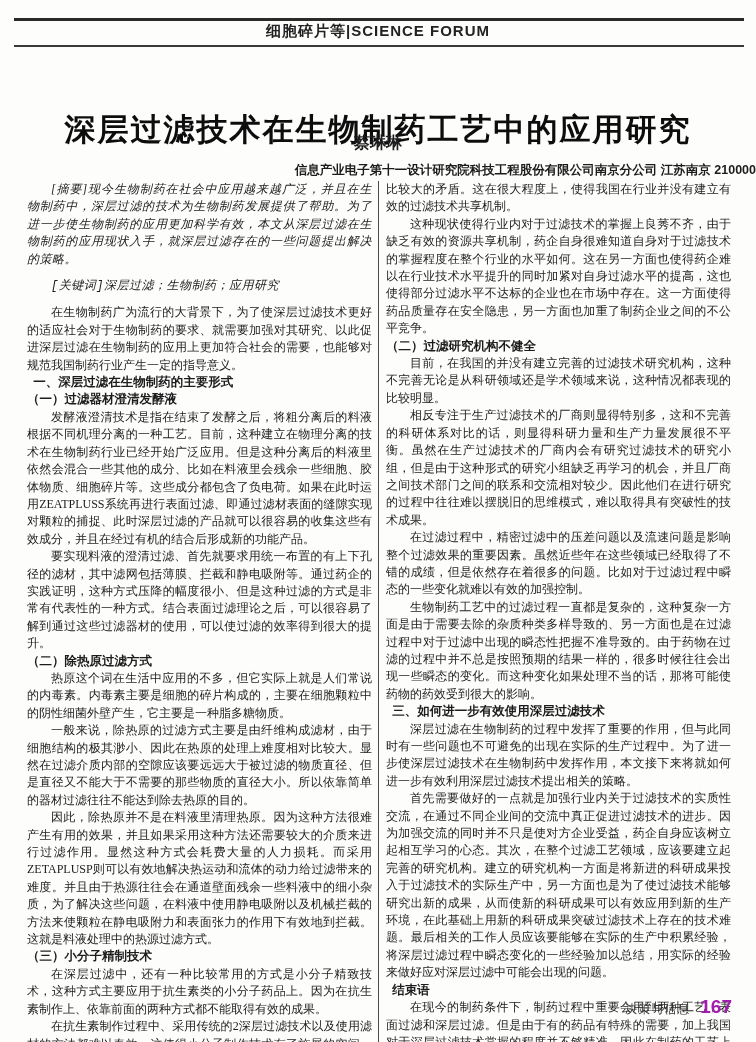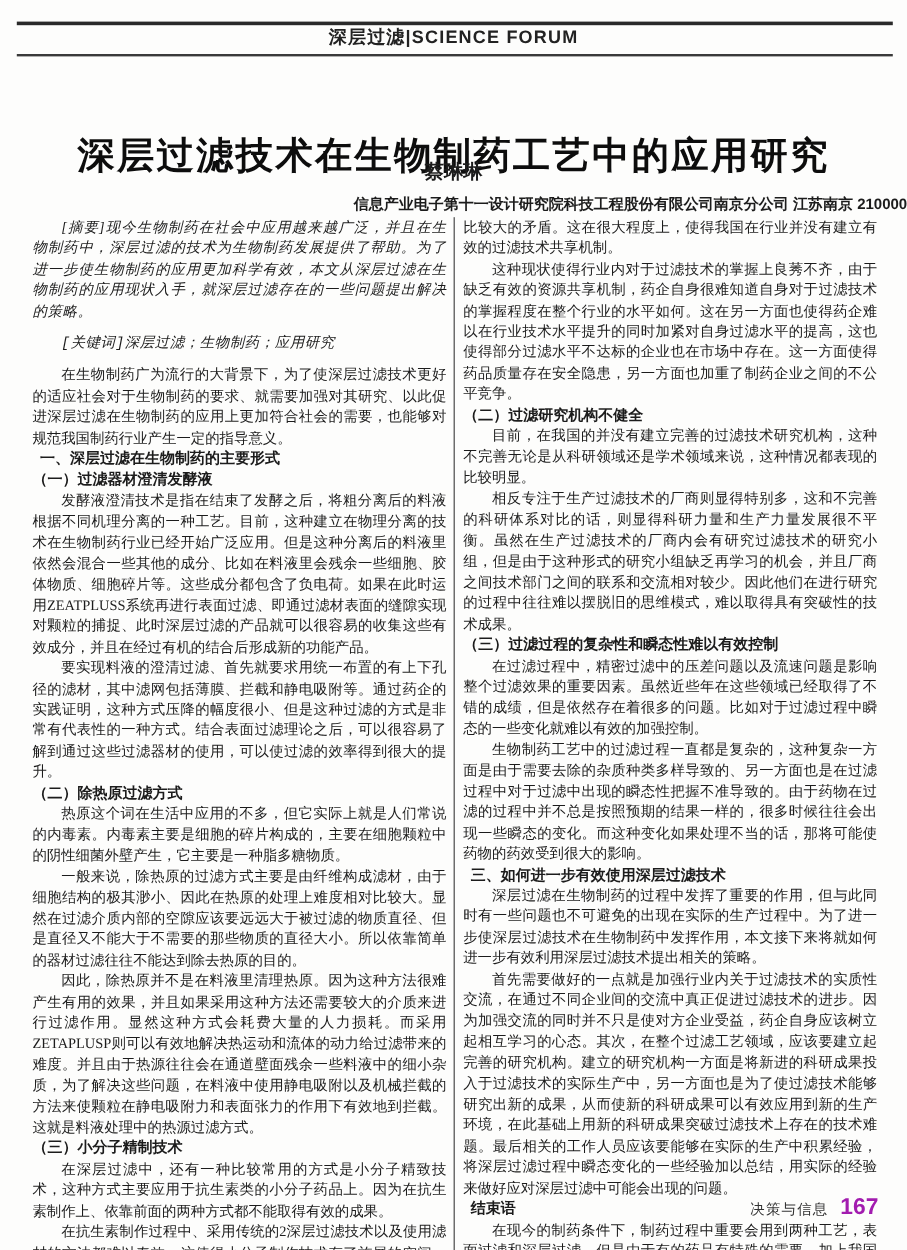--- a/index.html
+++ b/index.html
@@ -41,21 +41,21 @@
   .footer-journal{font-size:12px;letter-spacing:1px;color:#333;}
   .footer-page{font-family:"Liberation Sans","DejaVu Sans",sans-serif;font-weight:900;
         font-size:19px;color:#a21caf;}
 </style>
 </head>
 <body>
 
 <div class="page">
 
   <div class="rule rule-top"></div>
-  <div class="forum-title">深层过滤|SCIENCE FORUM</div>
+  <div class="forum-title">细胞碎片等|SCIENCE FORUM</div>
   <div class="rule rule-bottom"></div>
 
   <h1 class="paper-title">深层过滤技术在生物制药工艺中的应用研究</h1>
   <div class="author">蔡琳琳</div>
   <div class="affiliation">信息产业电子第十一设计研究院科技工程股份有限公司南京分公司  江苏南京   210000</div>
 
   <div class="body-wrap">
     <div class="col col-left">
         <p class="kai">[摘要]现今生物制药在社会中应用越来越广泛，并且在生物制药中，深层过滤的技术为生物制药发展提供了帮助。为了进一步使生物制药的应用更加科学有效，本文从深层过滤在生物制药的应用现状入手，就深层过滤存在的一些问题提出解决的策略。</p>
         <p class="kai aftergap gap">[关键词]深层过滤；生物制药；应用研究</p>
@@ -72,21 +72,20 @@
         <p class="para">在深层过滤中，还有一种比较常用的方式是小分子精致技术，这种方式主要应用于抗生素类的小分子药品上。因为在抗生素制作上、依靠前面的两种方式都不能取得有效的成果。</p>
         <p class="para">在抗生素制作过程中、采用传统的2深层过滤技术以及使用滤材的方法都难以奏效。这使得小分子制作技术有了施展的空间。因为在抗生素制药工艺的过程中，药物要取得良好的疗效药物本身对于过滤介质的要求特别高，否则在大量大分子环境下，加上一些残留在精制过程的一些杂质，将会使药品的质量受到很大的不良影响。为了提高过滤产品的纯度，就可以用小分子精致技术将大分子残余物去除掉。</p>
       </div>
     <div class="divider"></div>
     <div class="col col-right">
         <p class="cont">比较大的矛盾。这在很大程度上，使得我国在行业并没有建立有效的过滤技术共享机制。</p>
         <p class="para">这种现状使得行业内对于过滤技术的掌握上良莠不齐，由于缺乏有效的资源共享机制，药企自身很难知道自身对于过滤技术的掌握程度在整个行业的水平如何。这在另一方面也使得药企难以在行业技术水平提升的同时加紧对自身过滤水平的提高，这也使得部分过滤水平不达标的企业也在市场中存在。这一方面使得药品质量存在安全隐患，另一方面也加重了制药企业之间的不公平竞争。</p>
         <h4 class="head2">（二）过滤研究机构不健全</h4>
         <p class="para">目前，在我国的并没有建立完善的过滤技术研究机构，这种不完善无论是从科研领域还是学术领域来说，这种情况都表现的比较明显。</p>
         <p class="para">相反专注于生产过滤技术的厂商则显得特别多，这和不完善的科研体系对比的话，则显得科研力量和生产力量发展很不平衡。虽然在生产过滤技术的厂商内会有研究过滤技术的研究小组，但是由于这种形式的研究小组缺乏再学习的机会，并且厂商之间技术部门之间的联系和交流相对较少。因此他们在进行研究的过程中往往难以摆脱旧的思维模式，难以取得具有突破性的技术成果。</p>
-        <h4 class="head2">（三）过滤过程的复杂性和瞬态性难以有效控制</h4>
         <p class="para">在过滤过程中，精密过滤中的压差问题以及流速问题是影响整个过滤效果的重要因素。虽然近些年在这些领域已经取得了不错的成绩，但是依然存在着很多的问题。比如对于过滤过程中瞬态的一些变化就难以有效的加强控制。</p>
         <p class="para">生物制药工艺中的过滤过程一直都是复杂的，这种复杂一方面是由于需要去除的杂质种类多样导致的、另一方面也是在过滤过程中对于过滤中出现的瞬态性把握不准导致的。由于药物在过滤的过程中并不总是按照预期的结果一样的，很多时候往往会出现一些瞬态的变化。而这种变化如果处理不当的话，那将可能使药物的药效受到很大的影响。</p>
         <h3 class="head1">三、如何进一步有效使用深层过滤技术</h3>
         <p class="para">深层过滤在生物制药的过程中发挥了重要的作用，但与此同时有一些问题也不可避免的出现在实际的生产过程中。为了进一步使深层过滤技术在生物制药中发挥作用，本文接下来将就如何进一步有效利用深层过滤技术提出相关的策略。</p>
         <p class="para">首先需要做好的一点就是加强行业内关于过滤技术的实质性交流，在通过不同企业间的交流中真正促进过滤技术的进步。因为加强交流的同时并不只是使对方企业受益，药企自身应该树立起相互学习的心态。其次，在整个过滤工艺领域，应该要建立起完善的研究机构。建立的研究机构一方面是将新进的科研成果投入于过滤技术的实际生产中，另一方面也是为了使过滤技术能够研究出新的成果，从而使新的科研成果可以有效应用到新的生产环境，在此基础上用新的科研成果突破过滤技术上存在的技术难题。最后相关的工作人员应该要能够在实际的生产中积累经验，将深层过滤过程中瞬态变化的一些经验加以总结，用实际的经验来做好应对深层过滤中可能会出现的问题。</p>
         <h3 class="head1">结束语</h3>
         <p class="para">在现今的制药条件下，制药过程中重要会用到两种工艺，表面过滤和深层过滤。但是由于有的药品有特殊的需要，加上我国对于深层过滤技术掌握的程度并不够精准。因此在制药的工艺上往往还会出现一些问题。这些问题可以通过行业交流、加强科研建设、做好工作积累的方式来解决。当深层过滤的这些技术性难题得到解决之后，相信在今后的生产中深层过滤的作用将会发挥的更加明显。</p>
       </div>
   </div>
 

